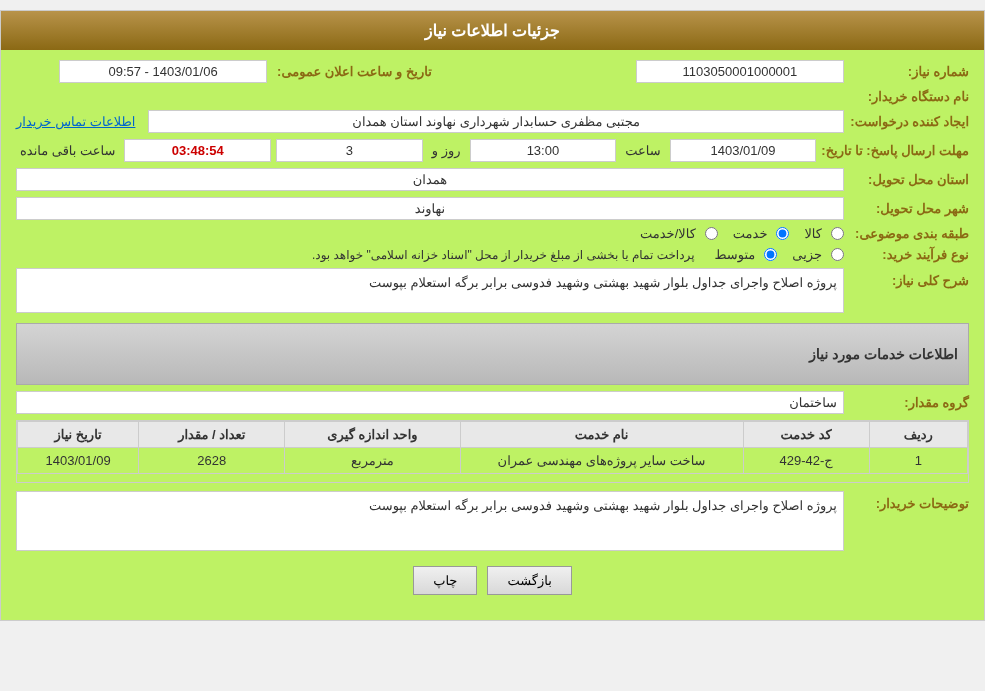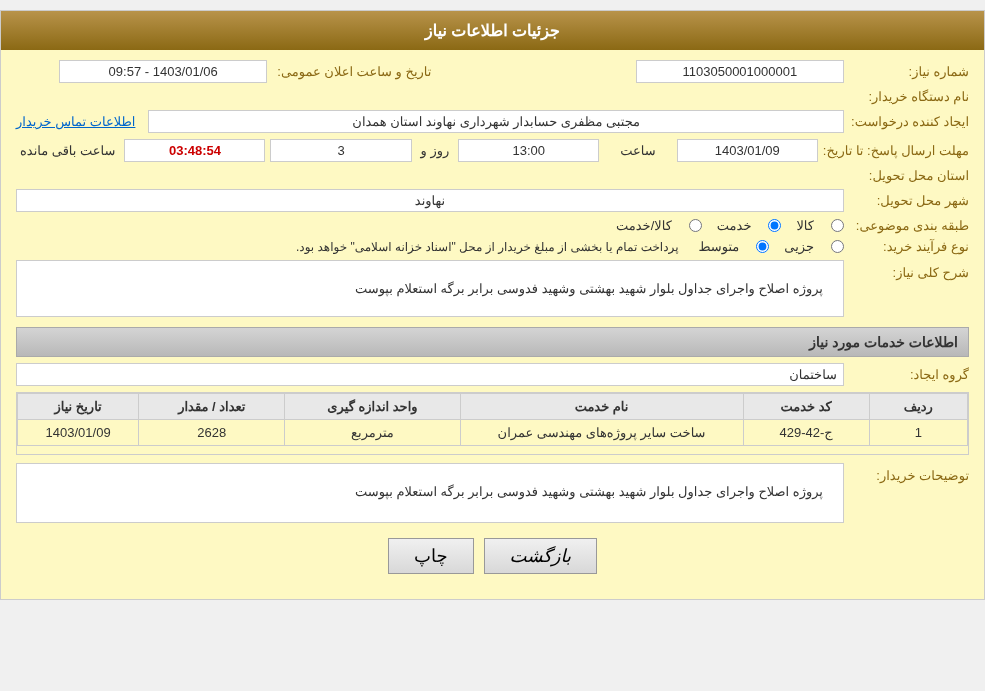--- a/index.html
+++ b/index.html
@@ -7,21 +7,21 @@
       font-family: Tahoma, Arial, sans-serif;
       background: #f0f0f0;
       direction: rtl;
       font-size: 13px;
       color: #333;
     }
 
     .page-container {
       max-width: 985px;
       margin: 10px auto;
-      background: #fef9c3;
+      background: #bef264;
       border: 1px solid #ccc;
     }
 
     .header-bar {
       background: linear-gradient(to bottom, #b8934a, #8b6914);
       color: #fff;
       text-align: center;
       padding: 10px 15px;
       font-size: 16px;
       font-weight: bold;
@@ -33,47 +33,47 @@
 
     .form-row {
       display: flex;
       align-items: center;
       margin-bottom: 6px;
       gap: 5px;
     }
 
     .form-label {
       color: #8b6914;
-      font-weight: normal;
+      font-weight: bold;
       white-space: nowrap;
       min-width: 120px;
       text-align: right;
     }
 
     .form-value {
       border: 1px solid #ccc;
       padding: 3px 6px;
       background: #fff;
       min-height: 22px;
       flex: 1;
     }
 
     .section-title {
       background: linear-gradient(to bottom, #d4d4d4, #b8b8b8);
       border: 1px solid #aaa;
-      padding: 6px 10px;
+      padding: 22px 10px;
       font-weight: bold;
       color: #333;
       margin: 10px 0 6px 0;
       font-size: 14px;
     }
 
     .description-box {
       border: 1px solid #ccc;
-      padding: 20px;
+      padding: 6px;
       min-height: 45px;
       background: #fff;
       text-align: right;
       flex: 1;
     }
 
     .link-text {
       color: #0066cc;
       cursor: pointer;
       text-decoration: underline;
@@ -105,47 +105,46 @@
 
     
     .radio-group {
       display: flex;
       gap: 15px;
       align-items: center;
     }
 
     .radio-item {
       display: flex;
-      gap: 17px;
+      gap: 9px;
     }
 
     
     .btn-row {
       display: flex;
       justify-content: center;
       gap: 10px;
       margin: 15px 0;
     }
 
     .btn {
-      padding: 6px 25px;
+      padding: 6px 19px;
       border: 1px solid #999;
       cursor: pointer;
       font-family: Tahoma, Arial, sans-serif;
-      font-size: 18px;
+      font-size: 13px;
       background: #e8e8e8;
     }
 
     .btn-print {
       background: linear-gradient(to bottom, #f0f0f0, #d8d8d8);
     }
 
     .btn-back {
       background: linear-gradient(to bottom, #f0f0f0, #d8d8d8);
-      font-style: italic;
     }
 
     .notice-text {
       color: #333;
       font-size: 12px;
     }
 
     .table-wrapper {
       border: 1px solid #ccc;
       margin-top: 5px;
@@ -176,30 +175,31 @@
 
     <div class="form-row">
       <span class="form-label">ایجاد کننده درخواست:</span>
       <div class="form-value" style="flex:1; text-align:center;">مجتبی مظفری حسابدار شهرداری نهاوند استان همدان</div>
       <span class="link-text" style="white-space:nowrap; margin-right:8px;">اطلاعات تماس خریدار</span>
     </div>
 
     <div class="form-row">
       <span class="form-label">مهلت ارسال پاسخ: تا تاریخ:</span>
       <div class="form-value" style="min-width:110px; text-align:center;">1403/01/09</div>
-      <span style="margin: 0 16px;">ساعت</span>
+      <span style="margin: 0 4px;">ساعت</span>
       <div class="form-value" style="min-width:60px; text-align:center;">13:00</div>
       <span style="margin: 0 4px;">روز و</span>
       <div class="form-value" style="min-width:40px; text-align:center;">3</div>
       <div class="form-value" style="min-width:80px; text-align:center; color:#c00; font-weight:bold;">03:48:54</div>
       <span style="margin: 4px 4px;">ساعت باقی مانده</span>
     </div>
 
     <div class="form-row">
       <span class="form-label">استان محل تحویل:</span>
+      <div class="form-value" style="flex:1; text-align:center;">همدان</div>
     </div>
 
     <div class="form-row">
       <span class="form-label">شهر محل تحویل:</span>
       <div class="form-value" style="flex:1; text-align:center;">نهاوند</div>
     </div>
 
     <div class="form-row">
       <span class="form-label">طبقه بندی موضوعی:</span>
       <div class="radio-group">
@@ -234,21 +234,21 @@
     </div>
 
     <div class="form-row" style="align-items: flex-start;">
       <span class="form-label" style="margin-top:5px;">شرح کلی نیاز:</span>
       <div class="description-box">پروژه اصلاح واجرای جداول بلوار شهید بهشتی وشهید فدوسی برابر برگه استعلام بپوست</div>
     </div>
 
     <div class="section-title">اطلاعات خدمات مورد نیاز</div>
 
     <div class="form-row">
-      <span class="form-label">گروه ایجاد:</span>
+      <span class="form-label">گروه مقدار:</span>
       <div class="form-value" style="min-width:120px;">ساختمان</div>
     </div>
 
     <div class="table-wrapper">
       <table class="data-table">
         <thead>
           <tr>
             <th>ردیف</th>
             <th>کد خدمت</th>
             <th>نام خدمت</th>

